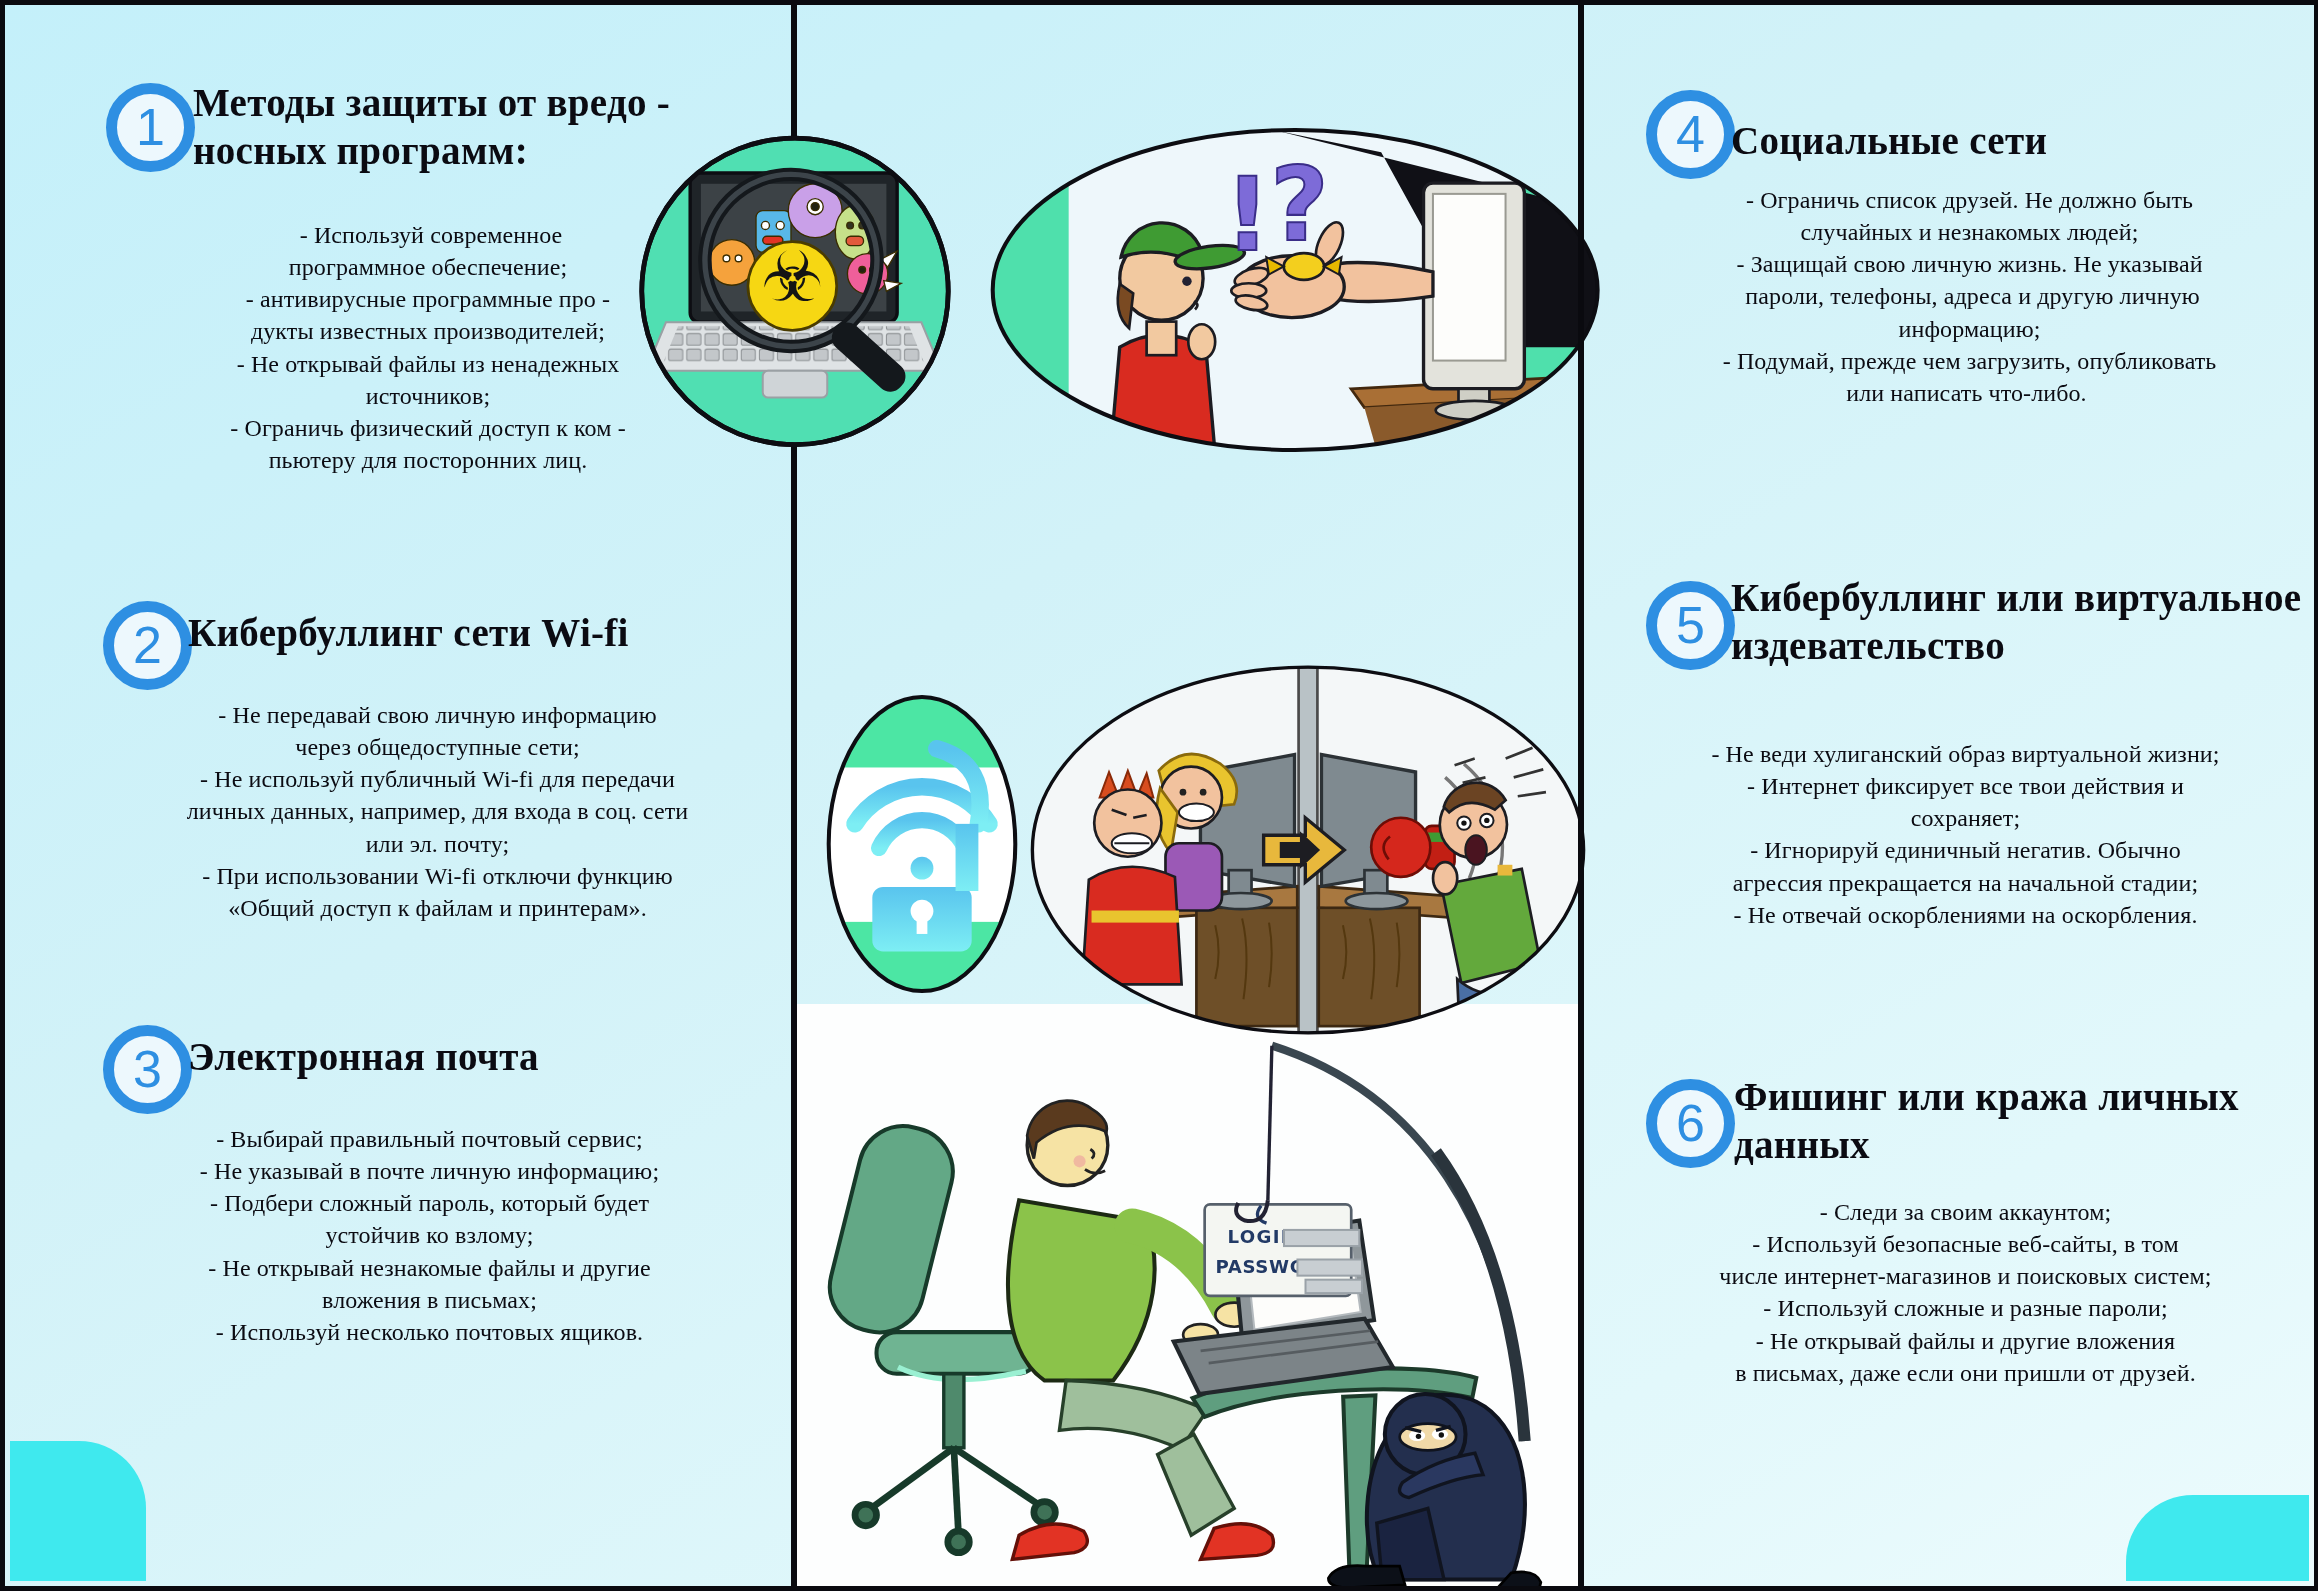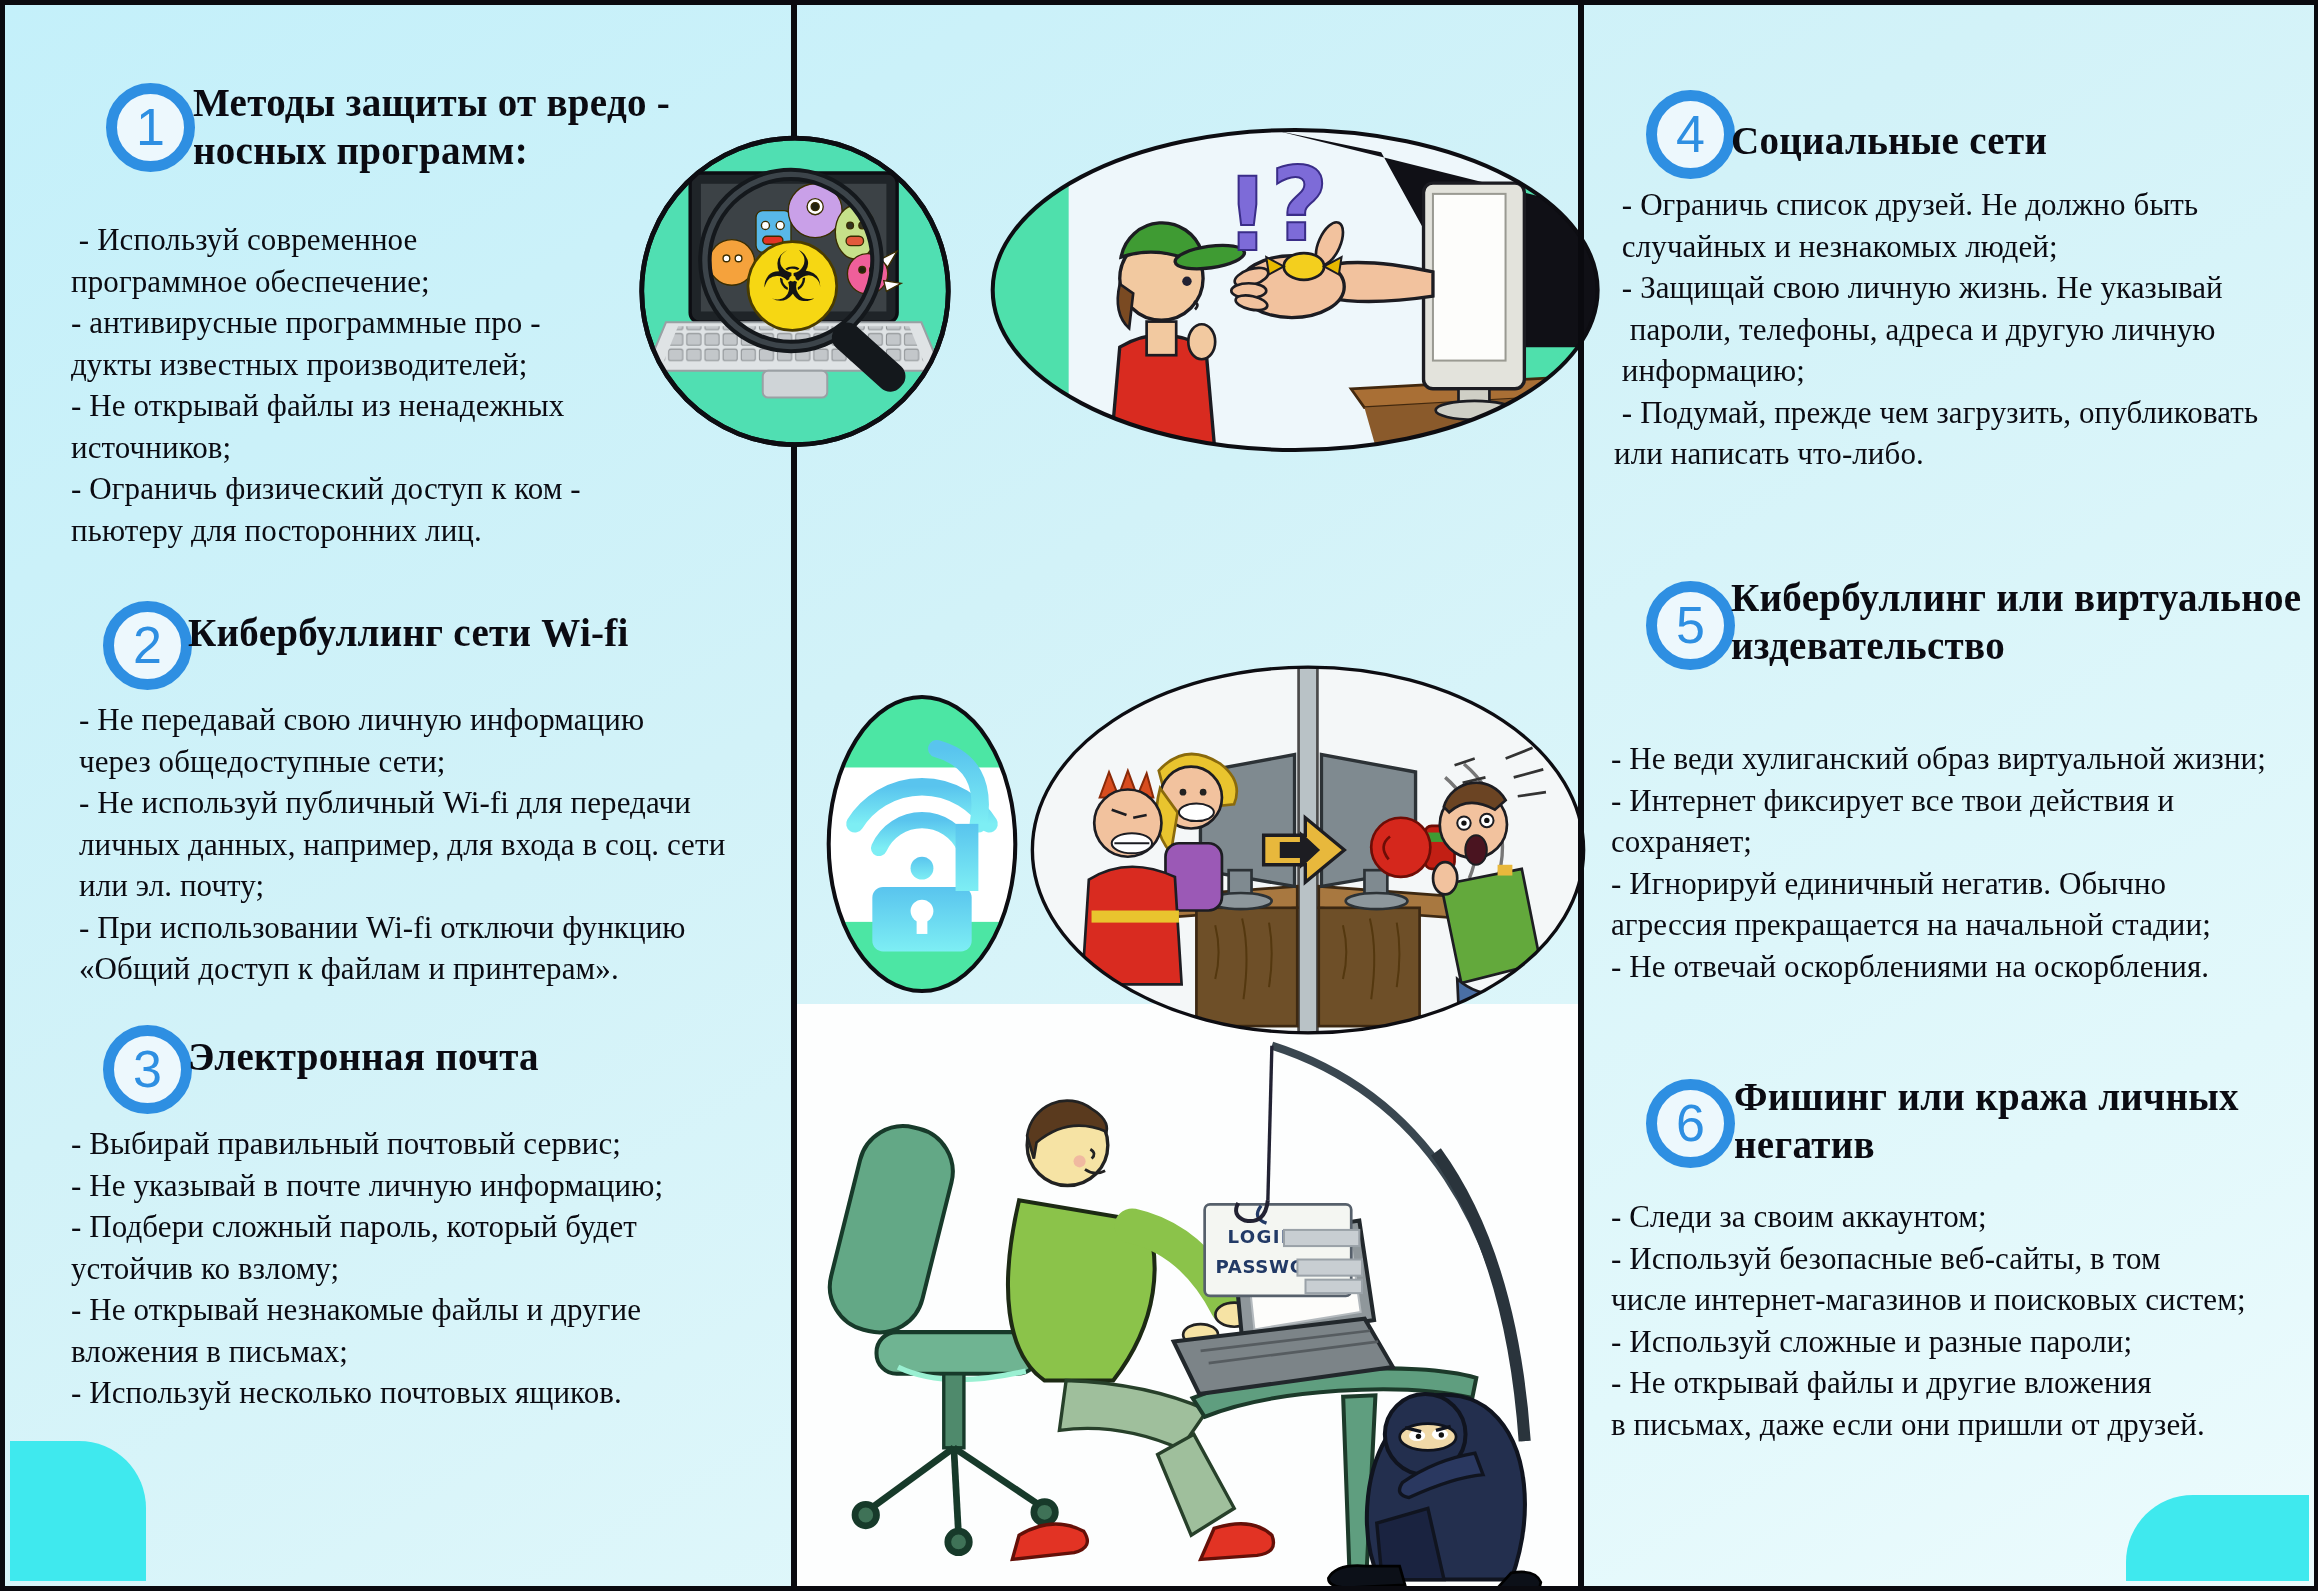--- a/index.html
+++ b/index.html
@@ -17,22 +17,22 @@
     position:absolute;z-index:2;width:67px;height:67px;border-radius:50%;
     border:11.4px solid #2e8fe2;background:#edf8fd;color:#2e8fe2;
     font-family:"Liberation Sans",sans-serif;font-size:52px;line-height:67px;
     text-align:center;font-weight:400;
   }
   .sec-title{
     position:absolute;z-index:2;font-weight:bold;font-size:39px;line-height:1.22;
     white-space:pre-line;letter-spacing:0.3px;
   }
   .sec-body{
-    position:absolute;z-index:2;font-size:31px;line-height:1.34;
-    white-space:pre-wrap;letter-spacing:0.1px;
+    position:absolute;z-index:2;font-size:24px;line-height:1.34;
+    white-space:pre-wrap;letter-spacing:0.1px;text-align:center;
   }
   .white-panel{position:absolute;left:792px;top:999px;width:781px;height:587px;background:#fdfefe;z-index:1;}
   .corner{position:absolute;background:#3fe9ee;z-index:2;}
   .corner.bl{left:5.4px;bottom:5.4px;width:136px;height:140px;border-top-right-radius:67px;}
   .corner.br{right:5.4px;bottom:5.4px;width:183px;height:86px;border-top-left-radius:67px;}
   svg{position:absolute;}
   .z2{z-index:2;} .z4{z-index:4;}
   svg text{font-family:"DejaVu Sans",sans-serif;}
 </style>
 </head>
@@ -91,21 +91,21 @@
 издевательство</div>
   <div class="sec-body" style="left:1606px;top:733px;width:709px;">- Не веди хулиганский образ виртуальной жизни;
 - Интернет фиксирует все твои действия и
 сохраняет;
 - Игнорируй единичный негатив. Обычно
 агрессия прекращается на начальной стадии;
 - Не отвечай оскорблениями на оскорбления.</div>
 
   <div class="badge" style="left:1641px;top:1074px;">6</div>
   <div class="sec-title" style="left:1729px;top:1068px;width:565px;">Фишинг или кража личных
-негатив</div>
+данных</div>
   <div class="sec-body" style="left:1606px;top:1191px;width:709px;">- Следи за своим аккаунтом;
 - Используй безопасные веб-сайты, в том
 числе интернет-магазинов и поисковых систем;
 - Используй сложные и разные пароли;
 - Не открывай файлы и другие вложения
 в письмах, даже если они пришли от друзей.</div>
 
   <svg class="z4" style="left:626px;top:126px;" width="328" height="322" viewBox="0 0 488 478">
     <defs>
       <pattern id="keys" width="27" height="23" patternUnits="userSpaceOnUse">

